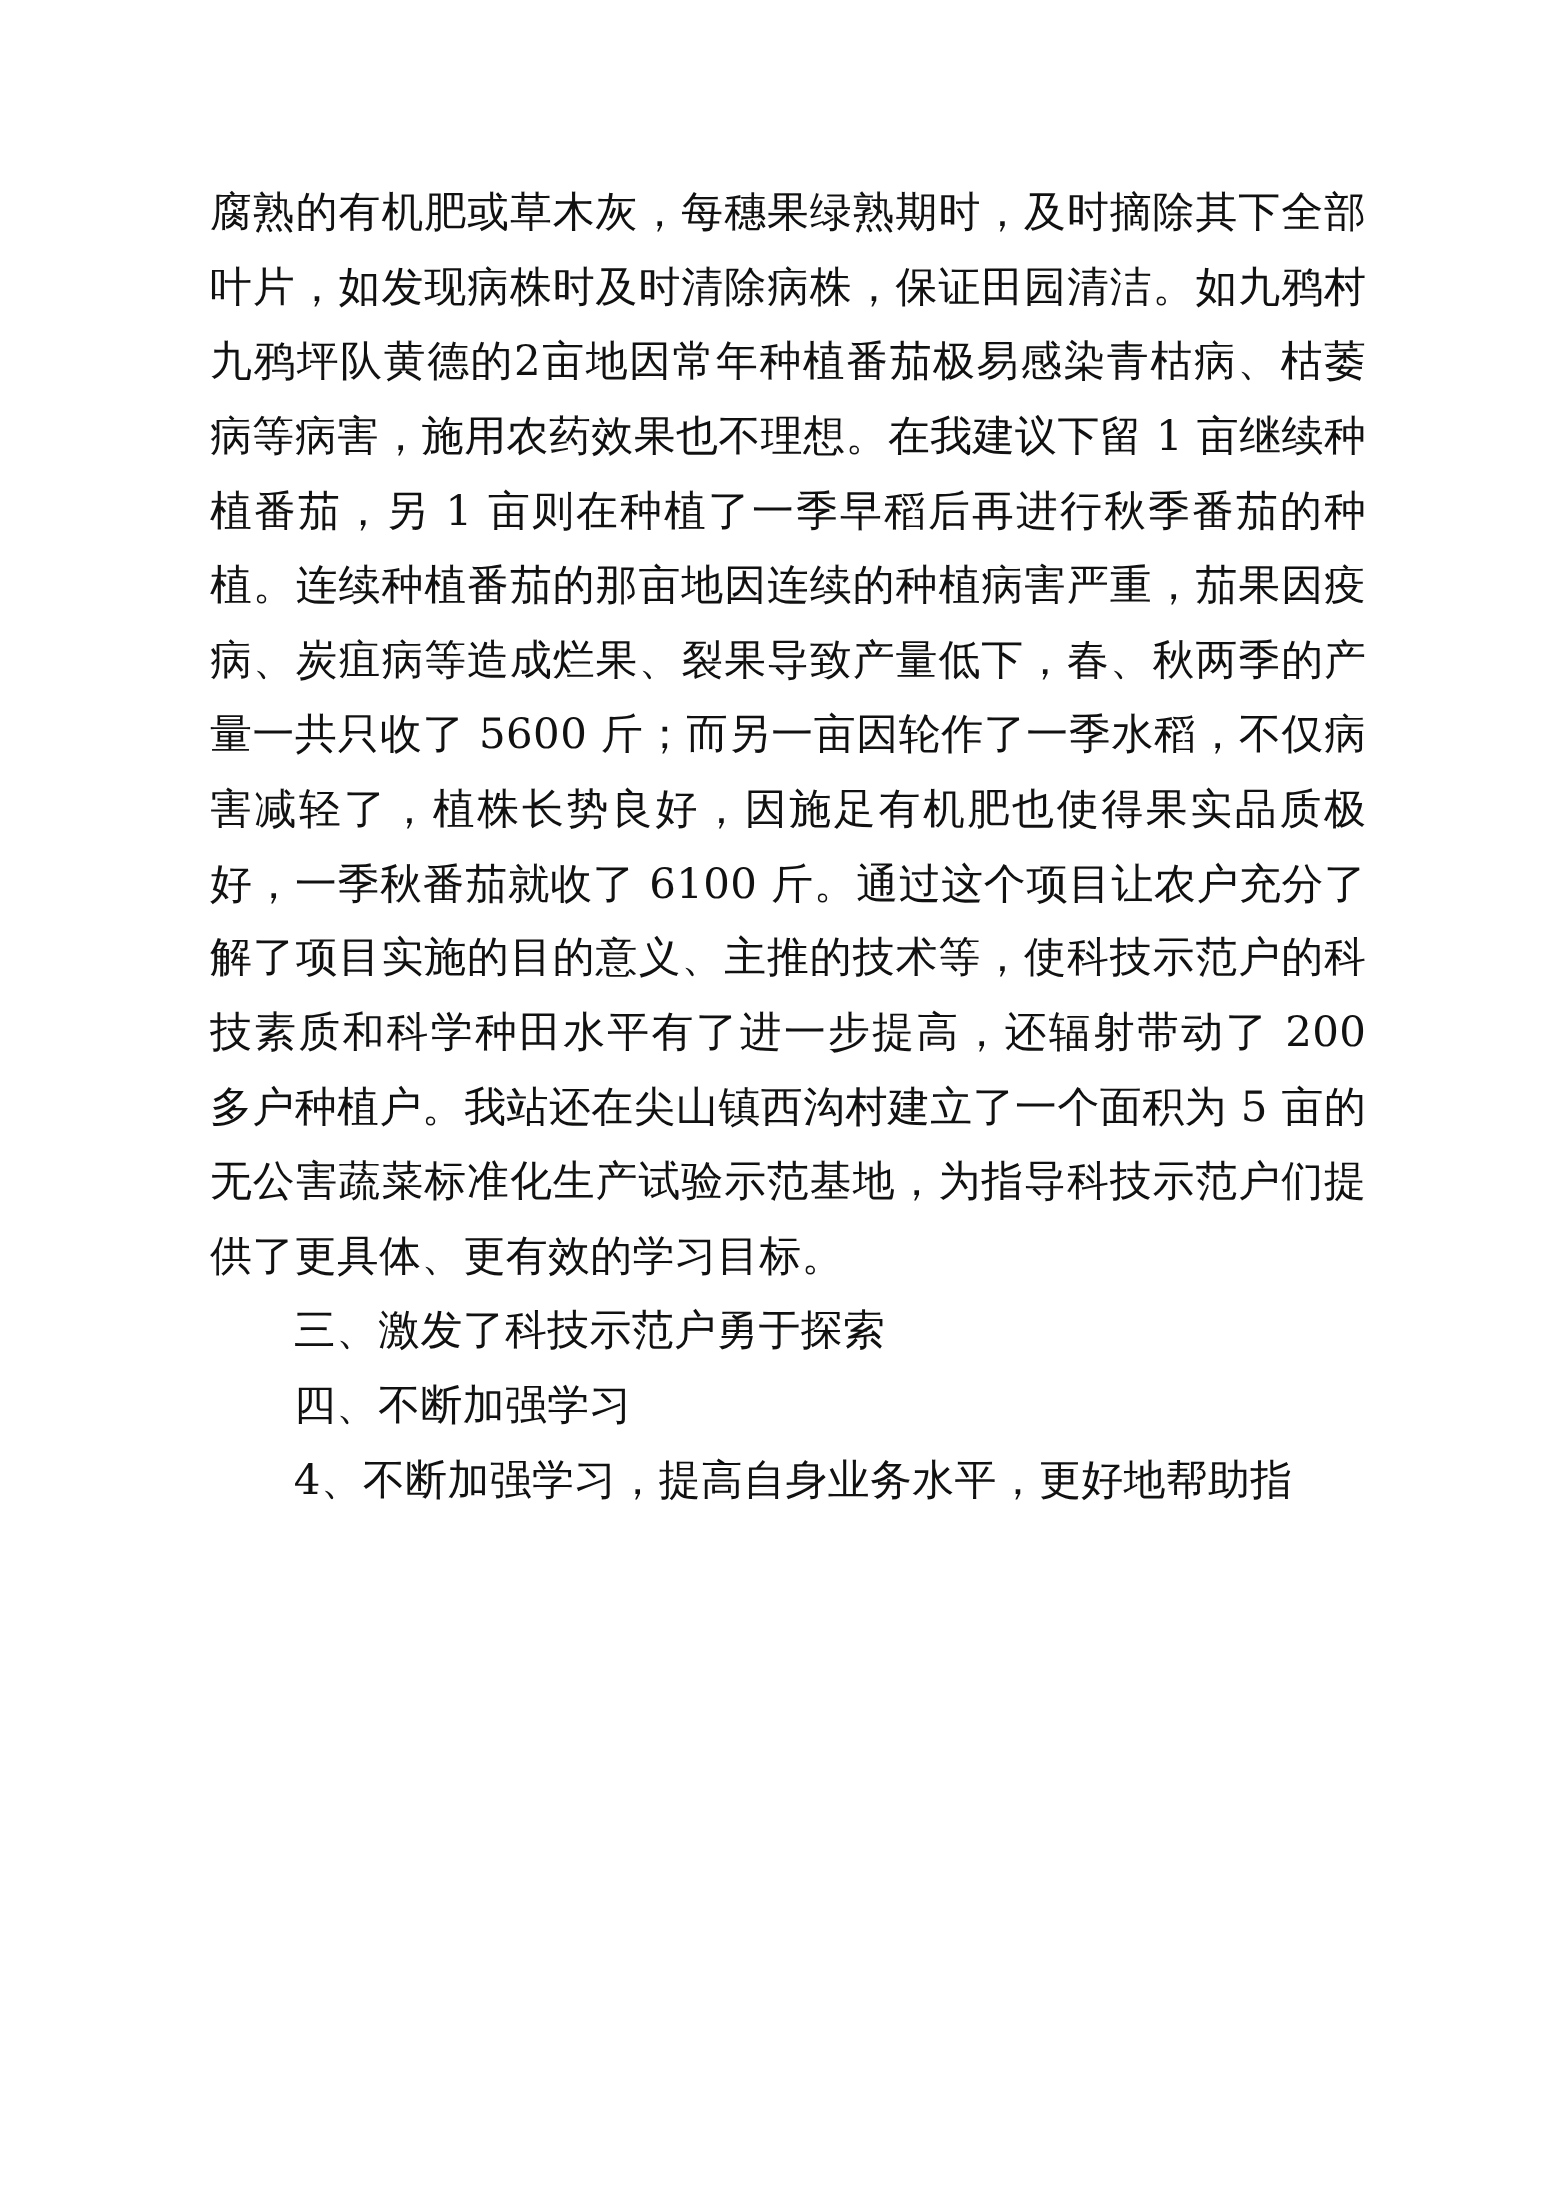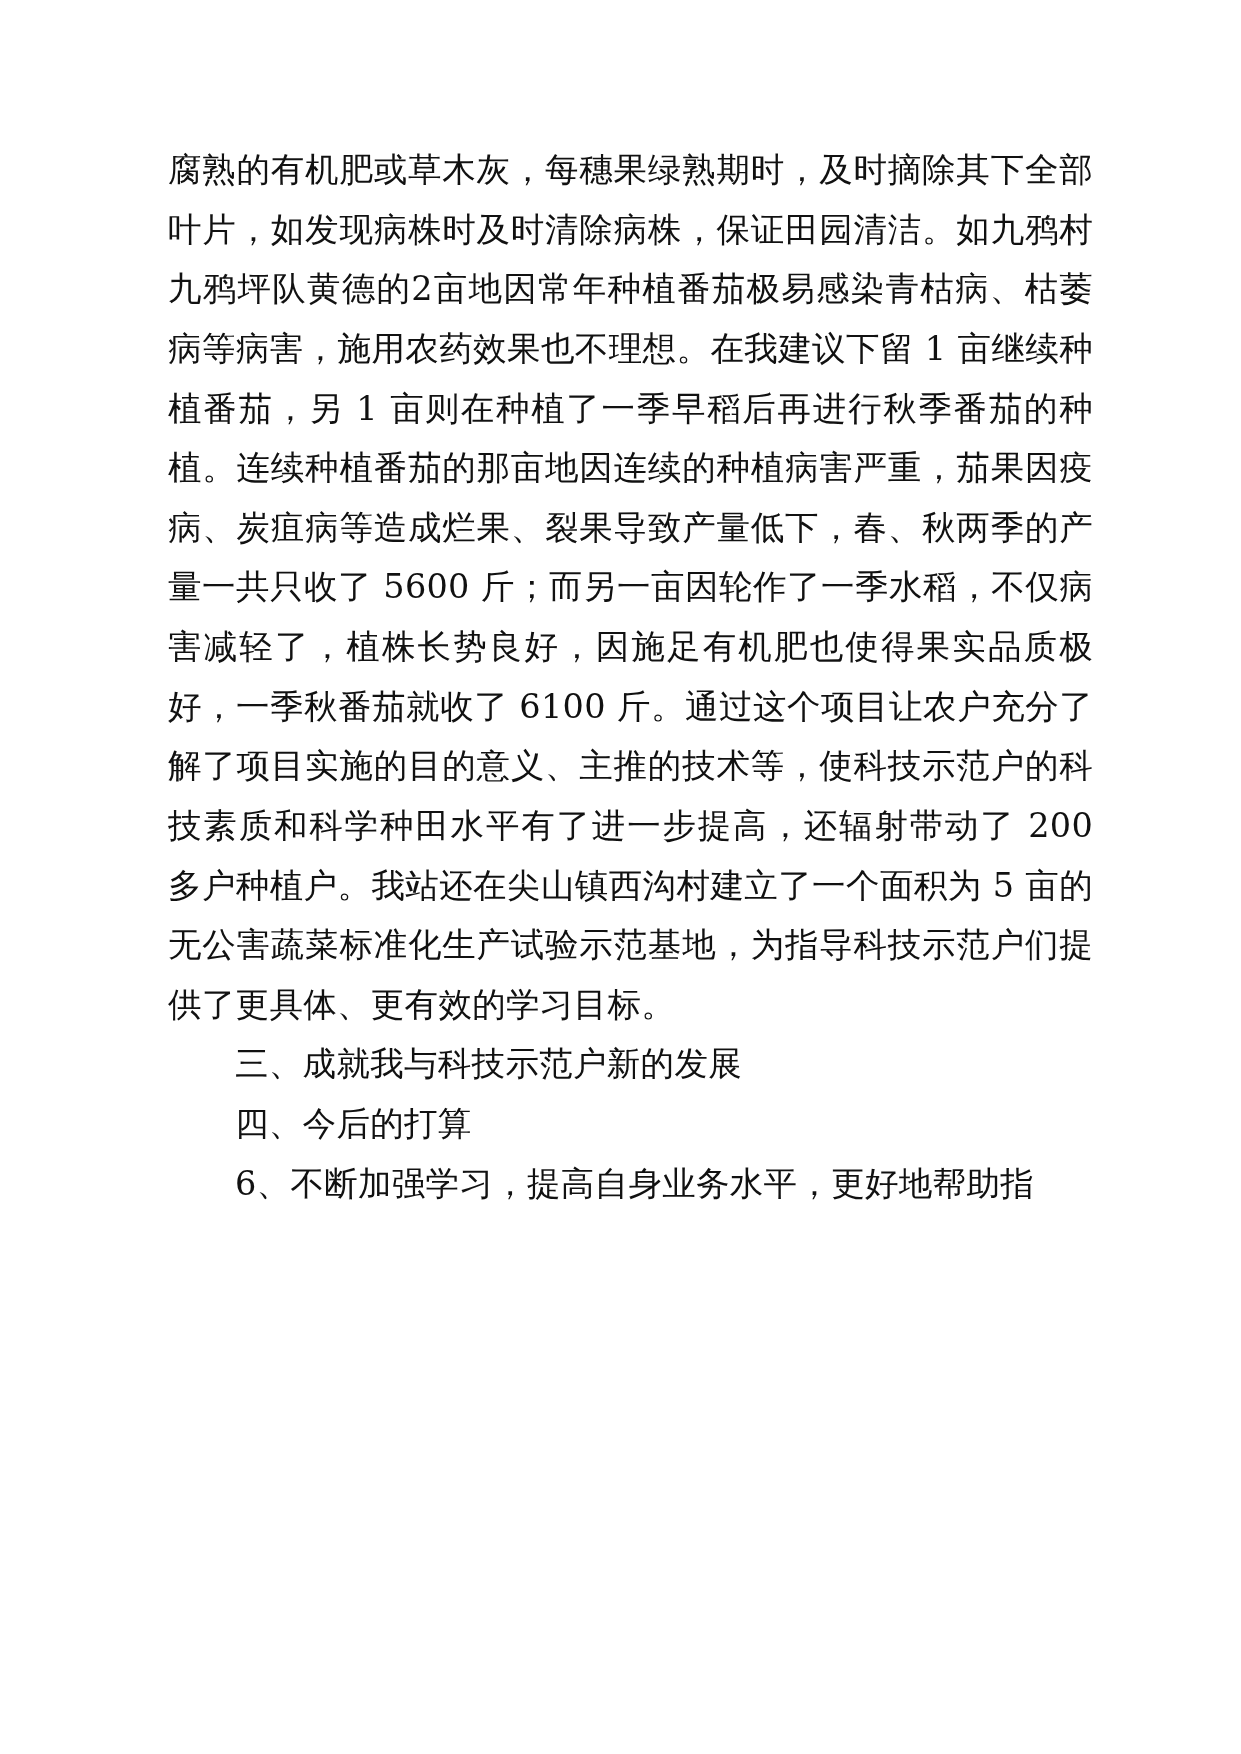--- a/index.html
+++ b/index.html
@@ -43,17 +43,17 @@
     margin: 0;
     font-weight: 400;
   }
 </style>
 </head>
 <body>
 
 <div class="page">
   <div class="doc-body">
     <p class="para">腐熟的有机肥或草木灰，每穗果绿熟期时，及时摘除其下全部叶片，如发现病株时及时清除病株，保证田园清洁。如九鸦村九鸦坪队黄德的2亩地因常年种植番茄极易感染青枯病、枯萎病等病害，施用农药效果也不理想。在我建议下留 1 亩继续种植番茄，另 1 亩则在种植了一季早稻后再进行秋季番茄的种植。连续种植番茄的那亩地因连续的种植病害严重，茄果因疫病、炭疽病等造成烂果、裂果导致产量低下，春、秋两季的产量一共只收了 5600 斤；而另一亩因轮作了一季水稻，不仅病害减轻了，植株长势良好，因施足有机肥也使得果实品质极好，一季秋番茄就收了 6100 斤。通过这个项目让农户充分了解了项目实施的目的意义、主推的技术等，使科技示范户的科技素质和科学种田水平有了进一步提高，还辐射带动了 200 多户种植户。我站还在尖山镇西沟村建立了一个面积为 5 亩的无公害蔬菜标准化生产试验示范基地，为指导科技示范户们提供了更具体、更有效的学习目标。</p>
-    <p class="heading">三、成就我与科技示范户新的发展</p>
-    <p class="heading">四、今后的打算</p>
-    <p class="indent2">6、不断加强学习，提高自身业务水平，更好地帮助指</p>
+    <p class="heading">三、激发了科技示范户勇于探索</p>
+    <p class="heading">四、不断加强学习</p>
+    <p class="indent2">4、不断加强学习，提高自身业务水平，更好地帮助指</p>
   </div>
 </div>
 
 </body></html>

